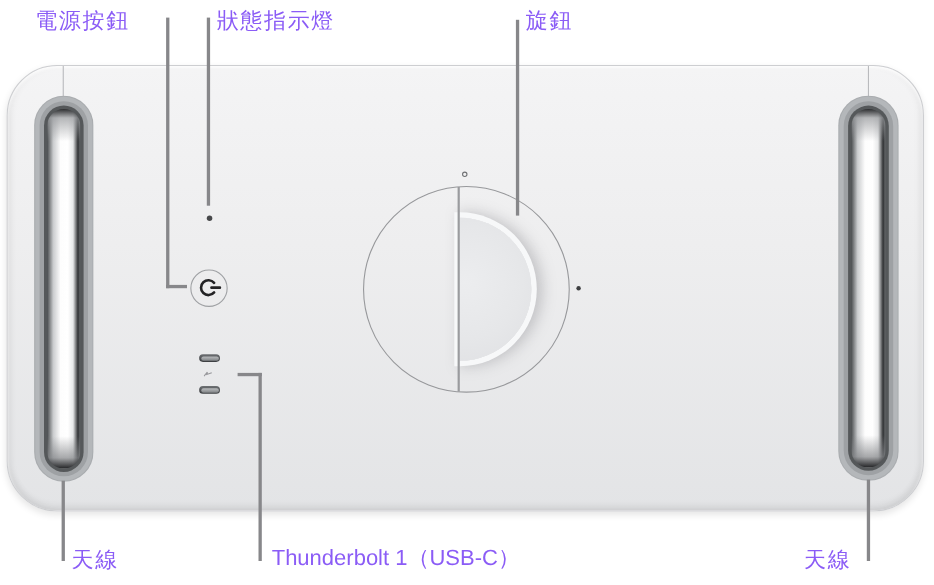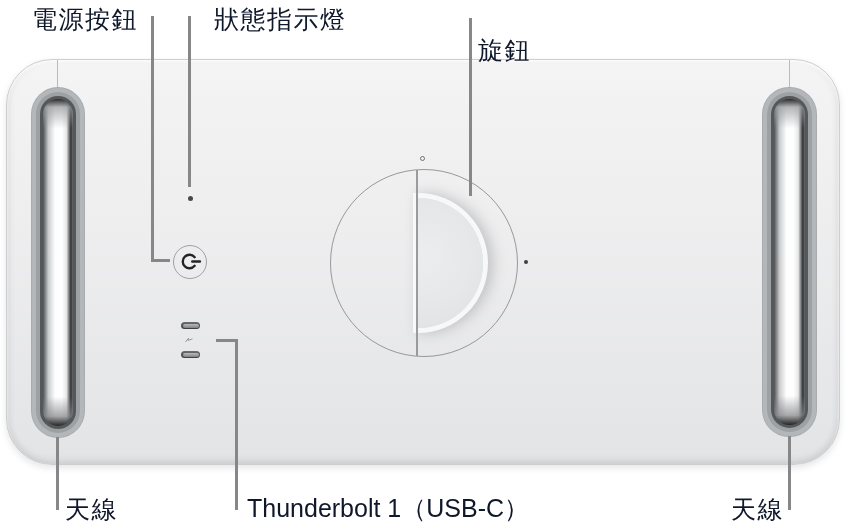--- a/index.html
+++ b/index.html
@@ -3,21 +3,21 @@
 <meta charset="utf-8">
 <style>
   html,body{margin:0;padding:0;background:#ffffff;}
   #stage{
     position:relative;width:849px;height:532px;background:#ffffff;overflow:hidden;
     font-family:"Liberation Sans","DejaVu Sans",sans-serif;color:#151515;
   }
   .abs{position:absolute;}
   
   .callout-label{
-    position:absolute;font-size:25px;line-height:33px;color:#0f172a;
+    position:absolute;font-size:20px;line-height:33px;color:#8b5cf6;
     white-space:nowrap;z-index:8;
   }
   .cjk{letter-spacing:1.5px;}
   
   .cline{position:absolute;background:#87878a;z-index:7;}
   
   #body{
     position:absolute;left:6px;top:59px;width:834px;height:406px;
     border-radius:46px;border:1px solid #cdced1;box-sizing:border-box;
     background:linear-gradient(180deg,#f4f4f5 0%,#eeeeef 40%,#e3e4e6 100%);
@@ -67,22 +67,22 @@
   #knob-mark-dot{position:absolute;left:524px;top:260px;width:4px;height:4px;
     border-radius:50%;background:#3e3f41;z-index:4;}
   svg{display:block;}
 </style>
 </head>
 <body>
 
 <div id="stage">
 
   <div class="callout-label cjk" style="left:32px;top:3px;">電源按鈕</div>
-  <div class="callout-label cjk" style="left:214px;top:3px;text-align:center;">狀態指示燈</div>
-  <div class="callout-label cjk" style="left:478px;top:3px;margin-top:31px;">旋鈕</div>
+  <div class="callout-label cjk" style="left:197px;top:3px;text-align:center;">狀態指示燈</div>
+  <div class="callout-label cjk" style="left:478px;top:3px;">旋鈕</div>
 
   <div class="callout-label cjk" style="left:65px;top:493px;">天線</div>
   <div class="callout-label" style="left:247px;top:492px;">Thunderbolt 1（USB-C）</div>
   <div class="callout-label cjk" style="left:731px;top:493px;">天線</div>
 
   <div class="cline" style="left:151px;top:16px;width:3px;height:246px;"></div>
   <div class="cline" style="left:151px;top:259px;width:19px;height:3px;"></div>
   <div class="cline" style="left:188px;top:16px;width:3px;height:171px;"></div>
   <div class="cline" style="left:469px;top:18px;width:3px;height:178px;"></div>
   <div class="cline" style="left:216px;top:339px;width:22px;height:3px;"></div>

